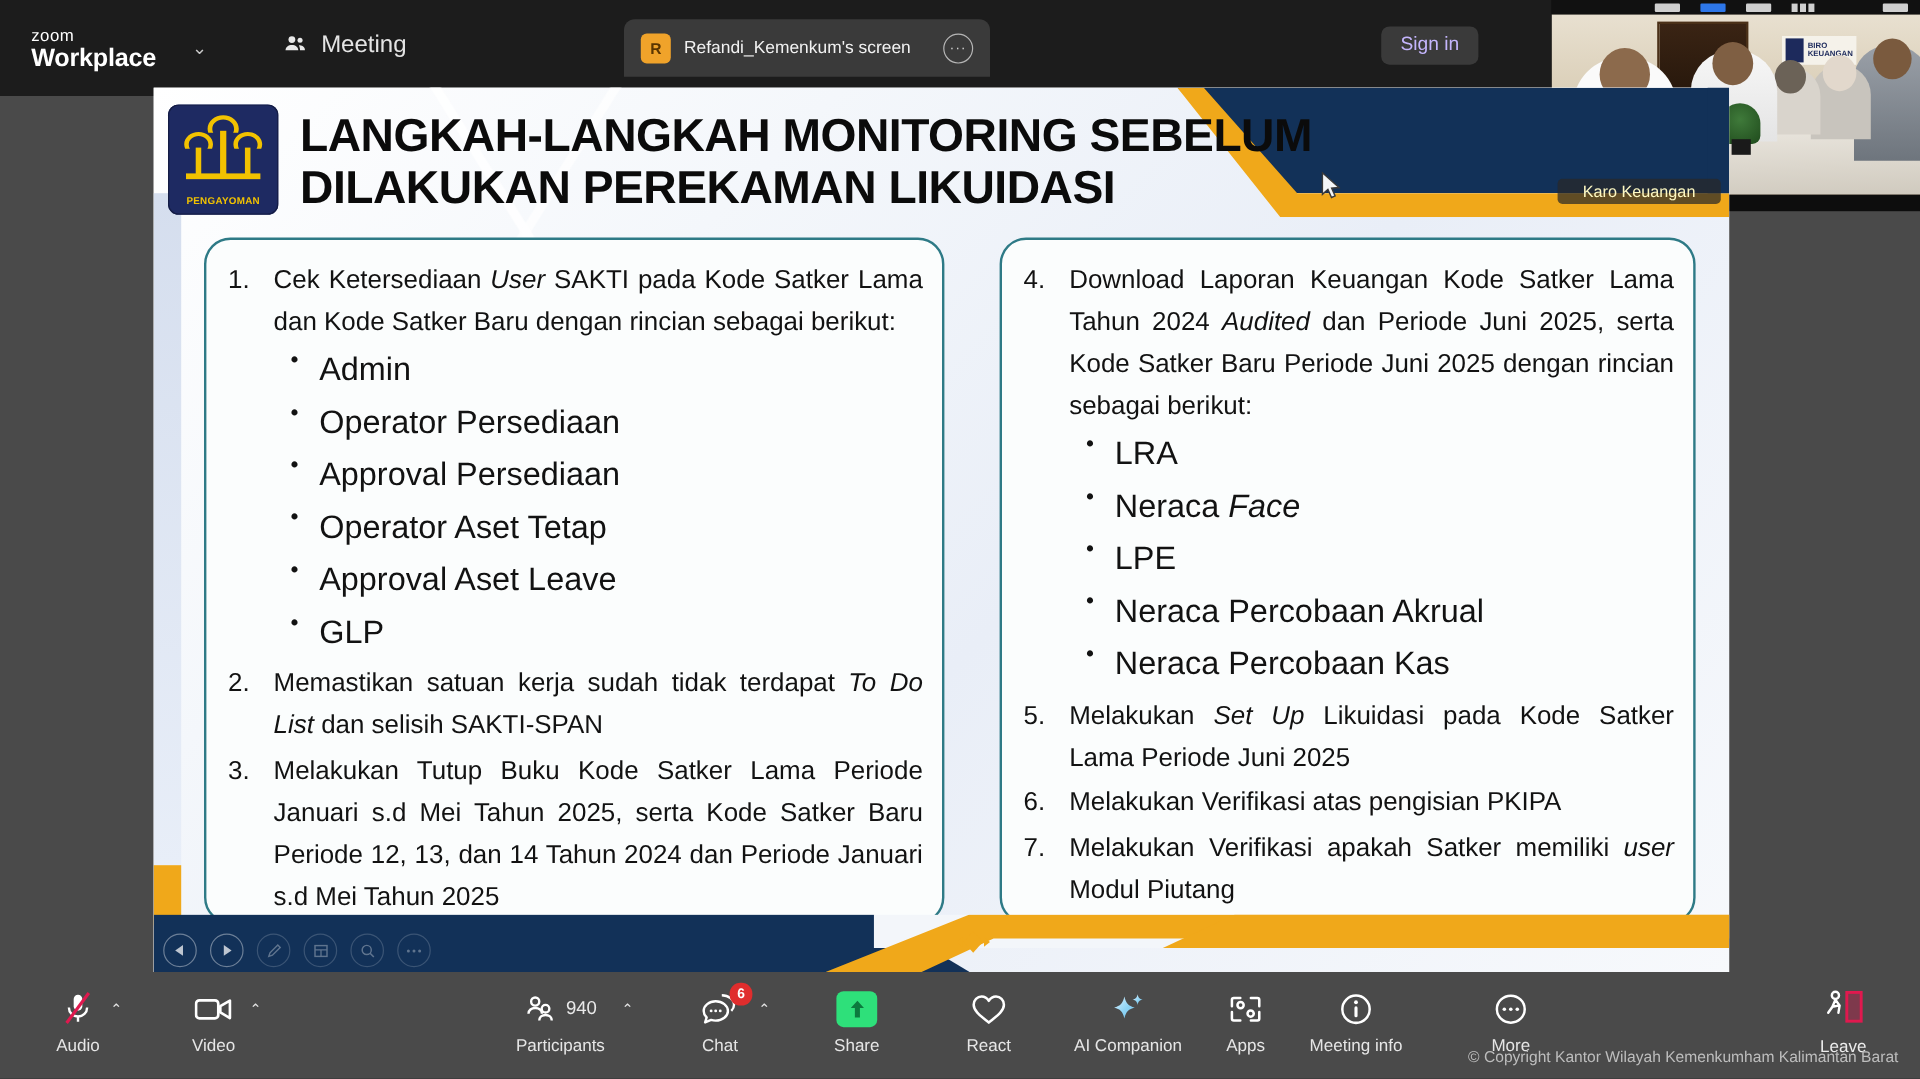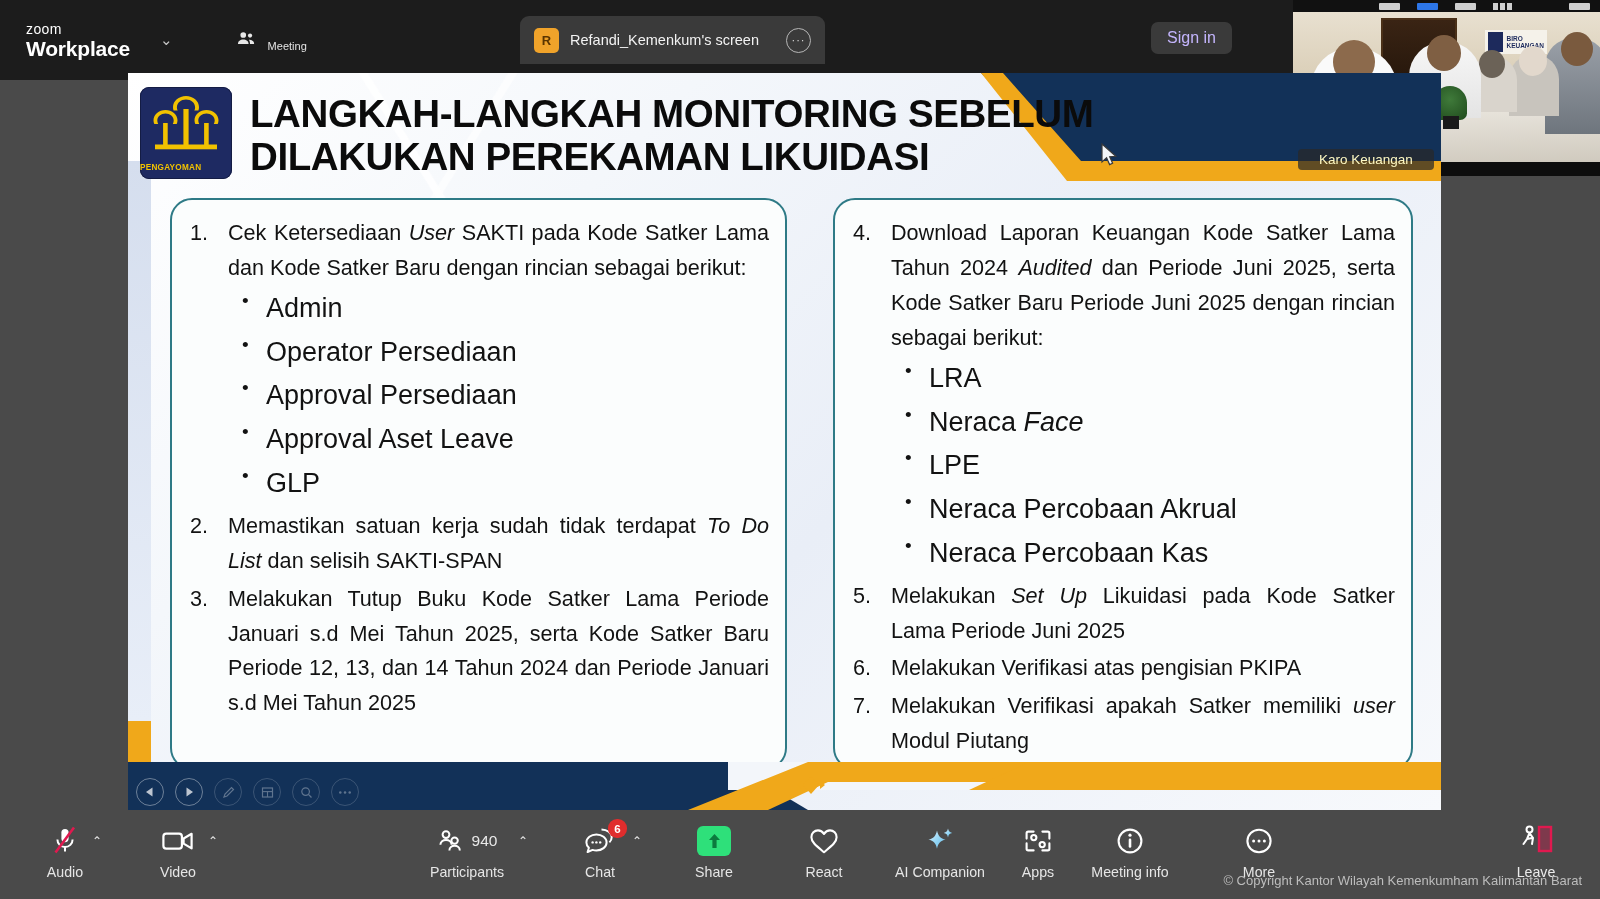--- a/index.html
+++ b/index.html
@@ -9,22 +9,22 @@
   
   #app { position:relative; width:1600px; height:899px; background:#4a4a4a; }
 
   
   #topbar { position:absolute; left:0; top:0; width:1600px; height:80px;
             background:#1c1c1c; display:flex; align-items:center; }
   .zoom-logo { margin-left:26px; color:#fff; line-height:1.0; }
   .zoom-logo .zm { font-size:14px; letter-spacing:.4px; font-weight:400; display:block; }
   .zoom-logo .wp { font-size:21px; font-weight:700; display:block; margin-top:2px; letter-spacing:-.2px; }
   .tb-caret { margin-left:30px; color:#c9c9c9; font-size:15px; cursor:pointer; }
-  .tb-meeting { margin-left:62px; display:flex; align-items:flex-end; gap:11px; color:#e4e4e4;
-                font-size:11px; cursor:pointer; }
+  .tb-meeting { margin-left:62px; display:flex; align-items:flex-start; gap:11px; color:#e4e4e4;
+                font-size:20px; cursor:pointer; }
   .tb-meeting svg { width:22px; height:22px; fill:#e8e8e8; }
 
   .screen-tab { position:absolute; left:520px; top:16px; width:305px; height:48px;
                 background:#3a3a3a; border-radius:9px 9px 0 0; display:flex; align-items:center;
                 padding:0 14px; gap:11px; cursor:pointer; }
   .tab-avatar { width:25px; height:25px; border-radius:5px; background:#f0a32a; color:#5a3500;
                 font-size:13px; font-weight:700; display:flex; align-items:center; justify-content:center; }
   .tab-label { color:#f2f2f2; font-size:14.5px; white-space:nowrap; }
   .tab-more { margin-left:auto; width:25px; height:25px; border-radius:50%;
               border:1.4px solid #b6b6b6; color:#dcdcdc; font-size:11px; display:flex;
@@ -118,21 +118,21 @@
   .bt-gold2 { position:absolute; right:0; bottom:20px; width:500px; height:28px; background:#f0a81a;
               clip-path:polygon(88px 0,500px 0,500px 28px,28px 28px); }
   .bt-white { position:absolute; left:600px; bottom:20px; width:420px; height:28px; background:#f3f6fa;
               clip-path:polygon(0 0, 420px 0, 392px 28px, 0 28px); }
 
   
   .title-row { position:absolute; left:12px; top:14px; display:flex; align-items:flex-start; gap:18px; }
   .logo { width:92px; height:92px; background:#1e2a62; border-radius:9px; position:relative;
           box-shadow:0 0 0 1px #141c44 inset; flex:none; }
   .logo svg { position:absolute; left:7px; top:5px; }
-  .logo .lgtext { position:absolute; bottom:7px; left:0; width:100%; 
+  .logo .lgtext { position:absolute; bottom:7px; left:0; width:100%; text-align:center;
                   color:#f2c200; font-size:8.2px; font-weight:700; letter-spacing:.25px; }
   .title-txt { font-size:38.5px; font-weight:800; color:#0b0b0b; line-height:1.12;
                letter-spacing:-.4px; padding-top:5px; max-width:920px; }
 
   
   .cursor { position:absolute; left:973px; top:70px; width:0; height:0; z-index:12; }
   .cursor svg { position:absolute; }
 
   
   .box { position:absolute; background:#fbfdfd; border:2.4px solid #2e7a86; border-radius:22px;
@@ -282,20 +282,21 @@
         <path d="M1 1 L1 19 L5.6 14.8 L8.6 21.6 L11.6 20.3 L8.7 13.7 L14.8 13.3 Z" fill="#f4f6f8" stroke="#3a3a3a" stroke-width="1.2"></path>
       </svg>
     </div>
 
     <div class="box" id="boxL">
       <ol class="steps" id="listL">
           <li><span class="num">1.</span><span>Cek Ketersediaan </span><span class="it">User</span><span> SAKTI pada Kode Satker Lama dan Kode Satker Baru dengan rincian sebagai berikut:</span><ul class="sub">
               <li>Admin</li>
               <li>Operator Persediaan</li>
               <li>Approval Persediaan</li>
+              <li>Operator Aset Tetap</li>
               <li>Approval Aset Leave</li>
               <li>GLP</li>
             </ul></li>
           <li><span class="num">2.</span><span>Memastikan satuan kerja sudah tidak terdapat </span><span class="it">To Do List</span><span> dan selisih SAKTI-SPAN</span></li>
           <li><span class="num">3.</span><span>Melakukan Tutup Buku Kode Satker Lama Periode Januari s.d Mei Tahun 2025, serta Kode Satker Baru Periode 12, 13, dan 14 Tahun 2024 dan Periode Januari s.d Mei Tahun 2025</span></li>
         </ol>
     </div>
 
     <div class="divider-d">
       <svg width="38" height="24" viewBox="0 0 38 24">

